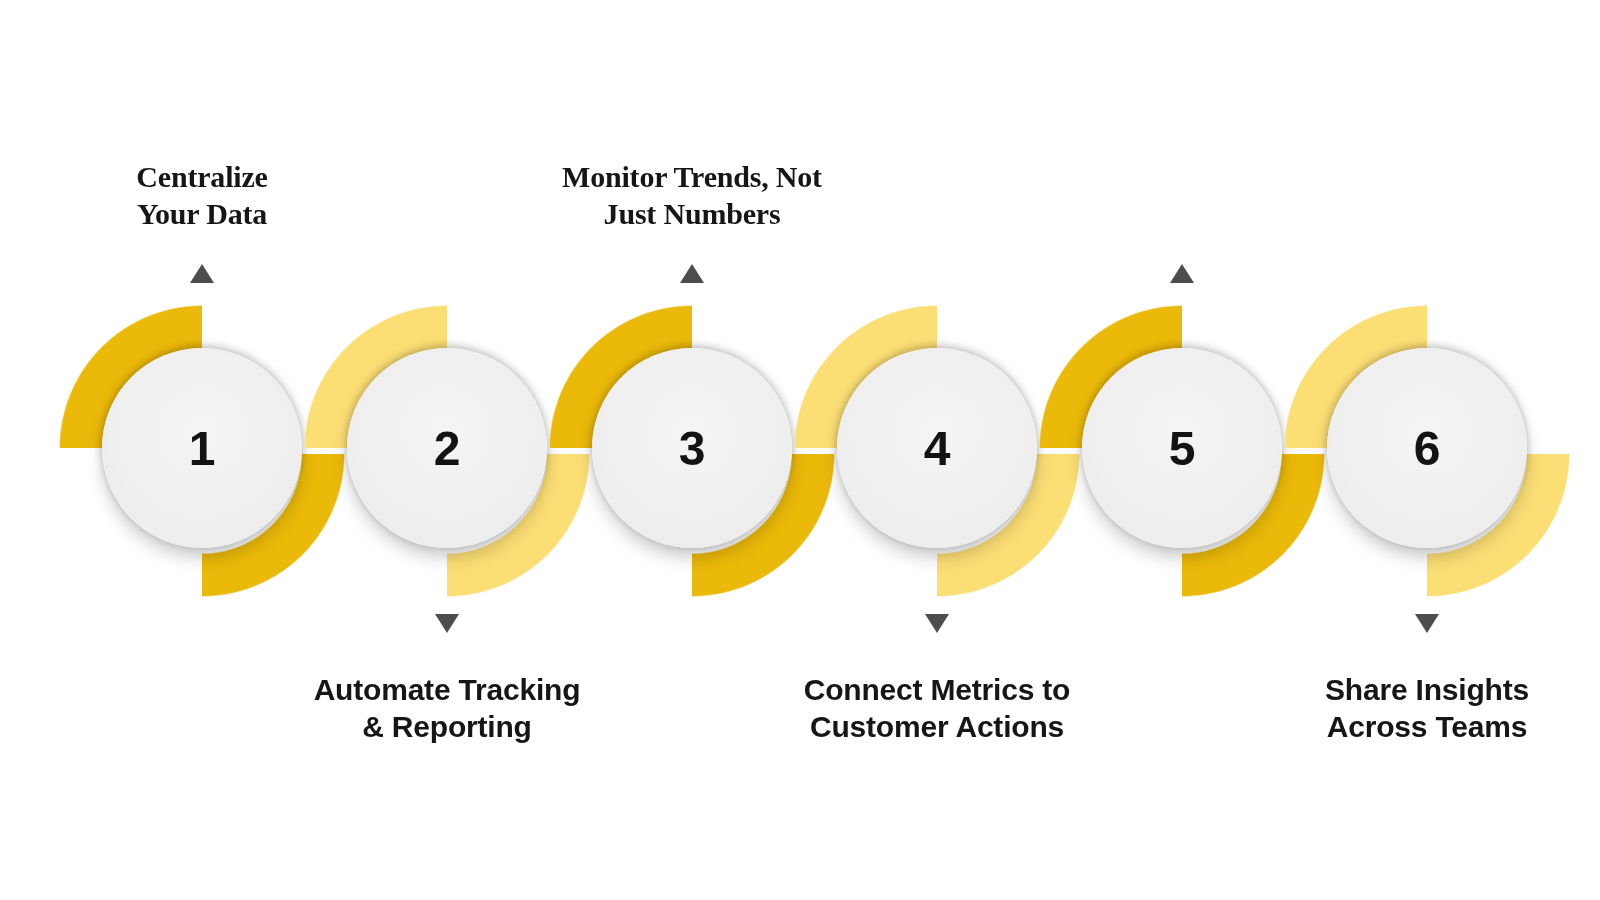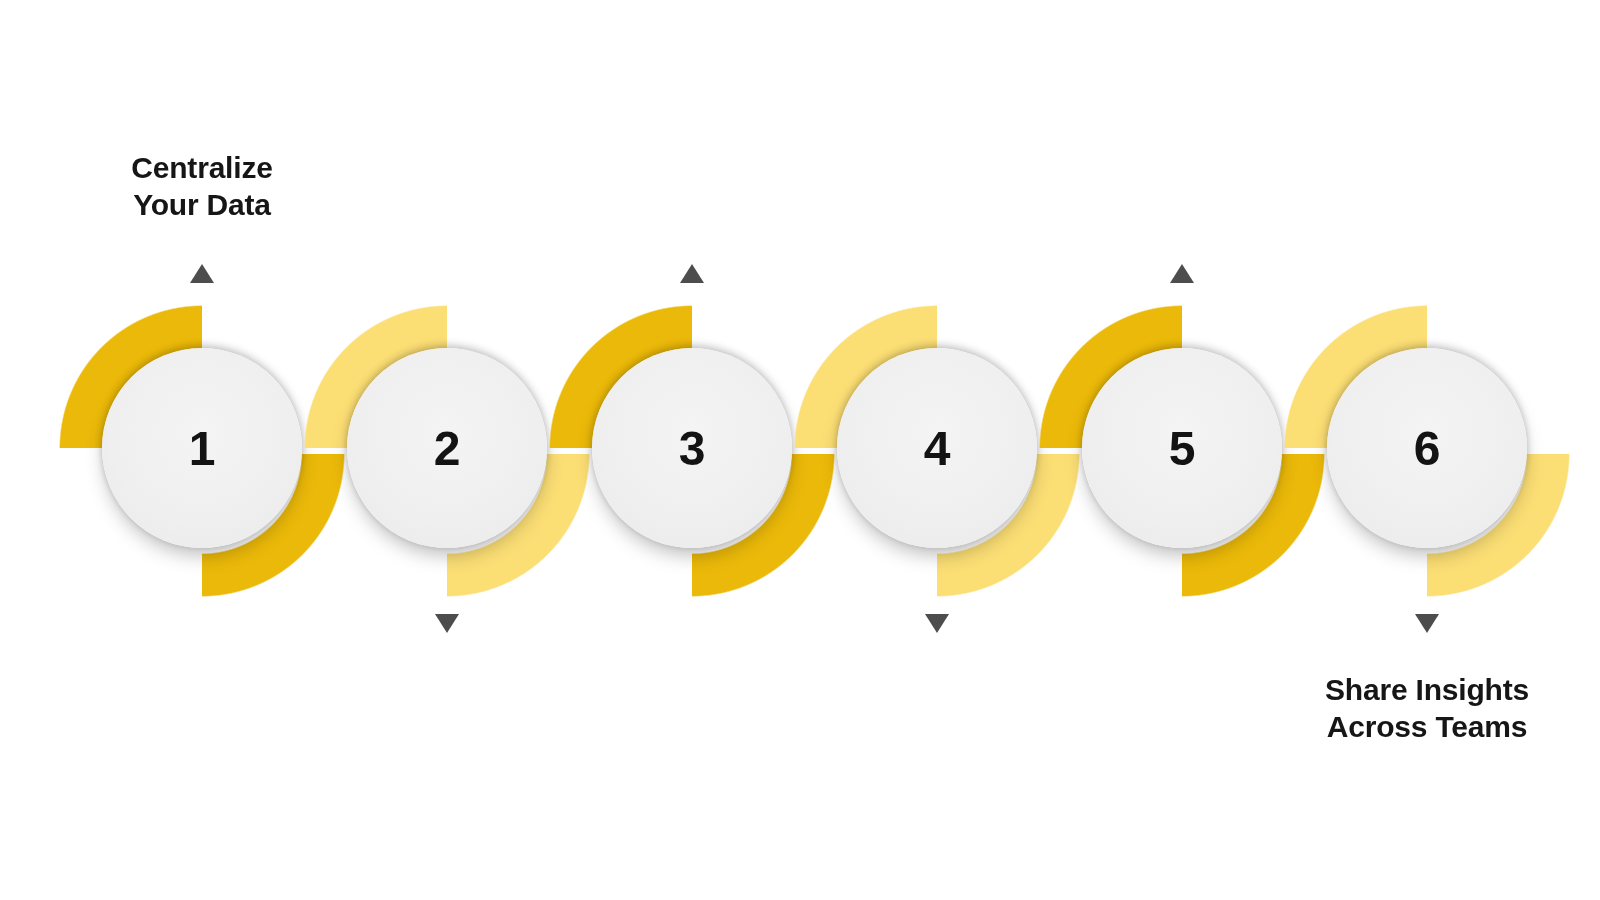--- a/index.html
+++ b/index.html
@@ -65,21 +65,21 @@
     left: calc(var(--cx) - 190px);
     width: 380px;
     text-align: center;
     font-size: 30px;
     line-height: 37px;
     font-weight: 700;
     letter-spacing: -0.2px;
     color: var(--label-color);
     white-space: pre-line;
   }
-  .step.pos-top .step-label { top: 149px; }
+  .step.pos-top .step-label { top: 158px; font-family: Liberation Serif, serif; }
   .step.pos-bottom .step-label { top: 671px; }
 </style>
 </head>
 <body>
 
 <div class="canvas" style="--arrow-color: #4D4D4D; --label-color: #161616; --number-color: #131313; background: rgb(255, 255, 255);">
 
 <div class="step pos-top" style="--cx: 202px; --accent: #EBB909;">
       <div class="arc arc-tl"></div>
       <div class="arc arc-br"></div>
@@ -90,36 +90,42 @@
       <div class="step-label">Centralize
 Your Data</div>
     </div>
     <div class="step pos-bottom" style="--cx: 447px; --accent: #FBDE74;">
       <div class="arc arc-tl"></div>
       <div class="arc arc-br"></div>
       <div class="arrow"></div>
       <div class="circle">
         <span class="step-number">2</span>
       </div>
+      <div class="step-label">Automate Tracking
+&amp; Reporting</div>
     </div>
     <div class="step pos-top" style="--cx: 692px; --accent: #EBB909;">
       <div class="arc arc-tl"></div>
       <div class="arc arc-br"></div>
       <div class="arrow"></div>
       <div class="circle">
         <span class="step-number">3</span>
       </div>
+      <div class="step-label">Monitor Trends, Not
+Just Numbers</div>
     </div>
     <div class="step pos-bottom" style="--cx: 937px; --accent: #FBDE74;">
       <div class="arc arc-tl"></div>
       <div class="arc arc-br"></div>
       <div class="arrow"></div>
       <div class="circle">
         <span class="step-number">4</span>
       </div>
+      <div class="step-label">Connect Metrics to
+Customer Actions</div>
     </div>
     <div class="step pos-top" style="--cx: 1182px; --accent: #EBB909;">
       <div class="arc arc-tl"></div>
       <div class="arc arc-br"></div>
       <div class="arrow"></div>
       <div class="circle">
         <span class="step-number">5</span>
       </div>
     </div>
     <div class="step pos-bottom" style="--cx: 1427px; --accent: #FBDE74;">

